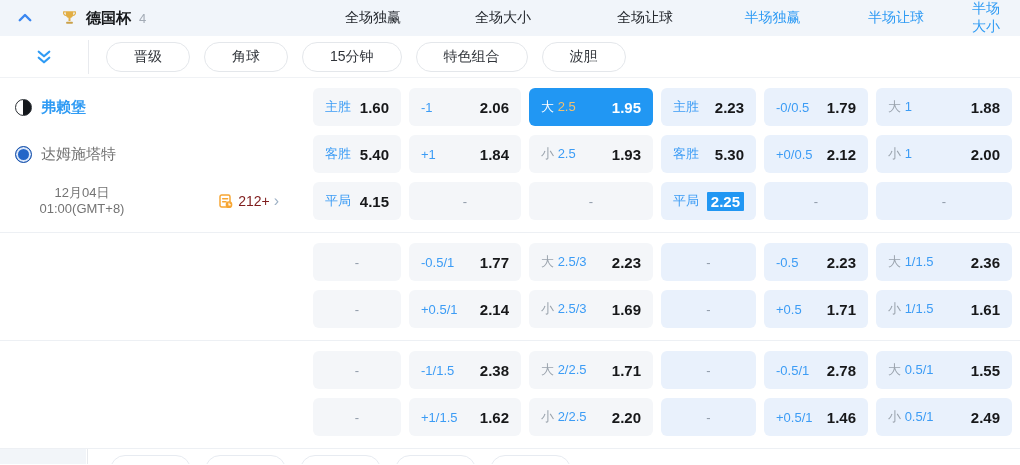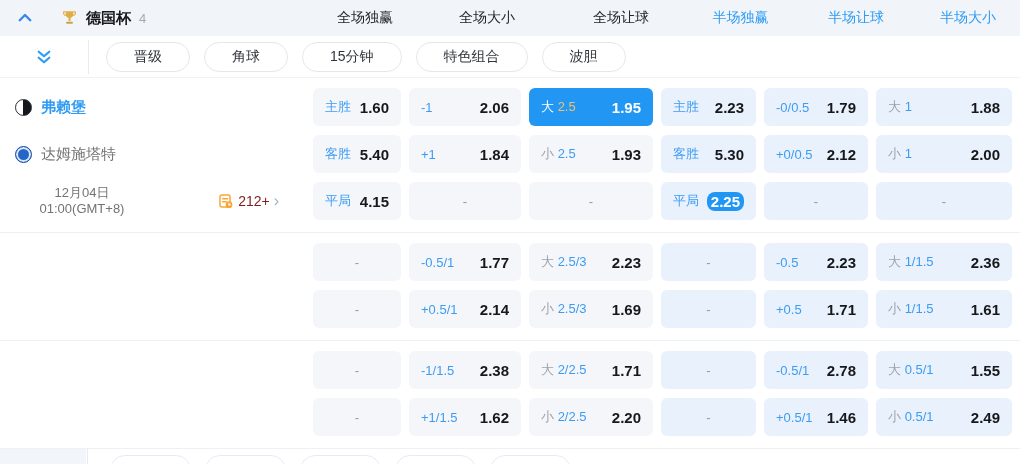--- a/index.html
+++ b/index.html
@@ -1,21 +1,21 @@
 <!DOCTYPE html>
 <html><head>
 <meta charset="utf-8">
 <style>
   * { box-sizing: border-box; margin: 0; padding: 0; }
   html,body { width:1020px; height:465px; overflow:hidden; }
   body { font-family: "Liberation Sans", "DejaVu Sans", sans-serif; background:#fff; }
   .page { width:1020px; height:465px; position:relative; background:#fff; }
 
   
-  .topbar { height:36px; background:#f1f5fa; display:flex; align-items:center; gap:16px; padding-right:8px; }
+  .topbar { height:36px; background:#f1f5fa; display:flex; align-items:center; gap:24px; padding-right:8px; }
   .topbar-left { width:305px; flex:none; display:flex; align-items:center; }
   .collapse-btn { margin-left:14px; width:22px; height:22px; display:flex; align-items:center; justify-content:center; cursor:pointer; }
   .trophy { margin-left:26px; display:flex; align-items:center; }
   .league-title { margin-left:9px; font-size:15px; font-weight:700; color:#17191c; }
   .league-count { margin-left:8px; font-size:13px; color:#a3abb5; }
   .hcell { height:36px; display:flex; align-items:center; justify-content:center; font-size:14px; color:#23272d; cursor:pointer; }
   .hcell.active { color:#2f9bf4; }
 
   
   .w1 { width:88px; flex:none; }
@@ -46,21 +46,21 @@
   .cell .lbl { font-size:13px; color:#3c9cf5; white-space:nowrap; }
   .cell .ou { color:#9aa3ad; }
   .cell .line { color:#3c9cf5; }
   .cell .val { font-size:15px; font-weight:700; color:#17181a; }
   .cell.dash { justify-content:center; }
   .cell.dash span { color:#8f9aa8; font-size:13px; }
   .cell.sel { background:#2197f3; }
   .cell.sel .lbl, .cell.sel .ou { color:#fff; }
   .cell.sel .line { color:#f0c070; }
   .cell.sel .val { color:#fff; }
-  .val.hl { background:#2197f3; color:#fff; padding:1px 4px; border-radius:8px; }
+  .val.hl { background:#2197f3; color:#fff; padding:1px 4px; border-radius:1px; }
 
   
   .team-logo { width:17px; height:17px; border-radius:50%; margin-left:15px; flex:none; }
   .logo-home { background:linear-gradient(90deg,#fff 50%, #14171b 50%); border:1px solid #2a2e33; }
   .logo-away { background:#2466c8; border:1px solid #1d55ab; box-shadow:inset 0 0 0 2px #dce8fa, inset 0 0 0 4px #2466c8; }
   .team-name { margin-left:9px; font-size:15px; color:#737373; cursor:pointer; }
   .team-name.fav { color:#2f9bf4; font-weight:700; }
 
   
   .date-block { margin-left:12px; width:140px; text-align:center; font-size:13px; color:#737373; line-height:16px; }

